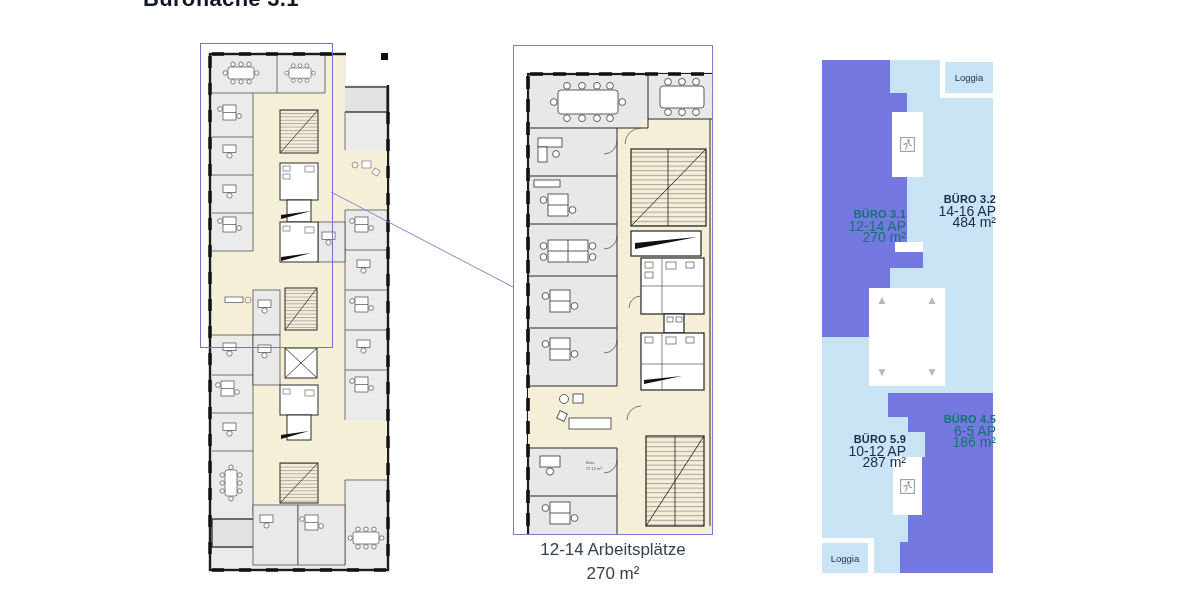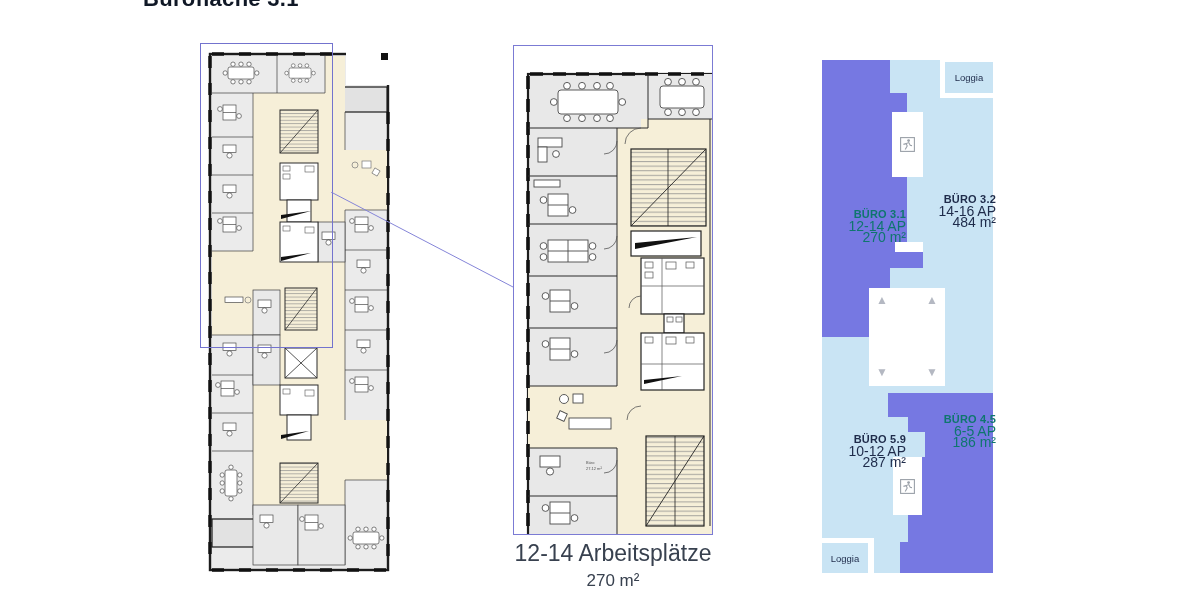--- a/index.html
+++ b/index.html
@@ -6,21 +6,21 @@
   body{width:1200px;height:600px;position:relative;background:#ffffff;overflow:hidden;
        font-family:"Liberation Sans", sans-serif;color:#1e2b4a;}
   .abs{position:absolute;}
   
   #page-title{left:143px;top:-14px;font-size:22px;font-weight:800;color:#101826;letter-spacing:.3px;}
   
   #sel-rect{left:200px;top:43px;width:131px;height:303px;border:1px solid #7373ce;}
   #detail-frame{left:513px;top:45px;width:198px;height:488px;border:1px solid #7b7bd4;background:#ffffff;}
   
   #caption{left:507px;top:540px;width:212px;text-align:center;color:#38414f;}
-  #caption .c1{font-size:23px;}
+  #caption .c1{font-size:17px;}
   #caption .c2{font-size:17px;margin-top:4px;}
   
   #schematic{left:822px;top:60px;width:171px;height:460px;}
   .blk{position:absolute;}
   .muted{background:#c9e4f4;}
   .hl{background:#7678e2;}
   .white{background:#ffffff;}
   .buro-label{position:absolute;text-align:right;}
   .buro-title{font-weight:700;font-size:11px;letter-spacing:.2px;line-height:13px;}
   .buro-sub{font-size:14px;line-height:10.5px;}

